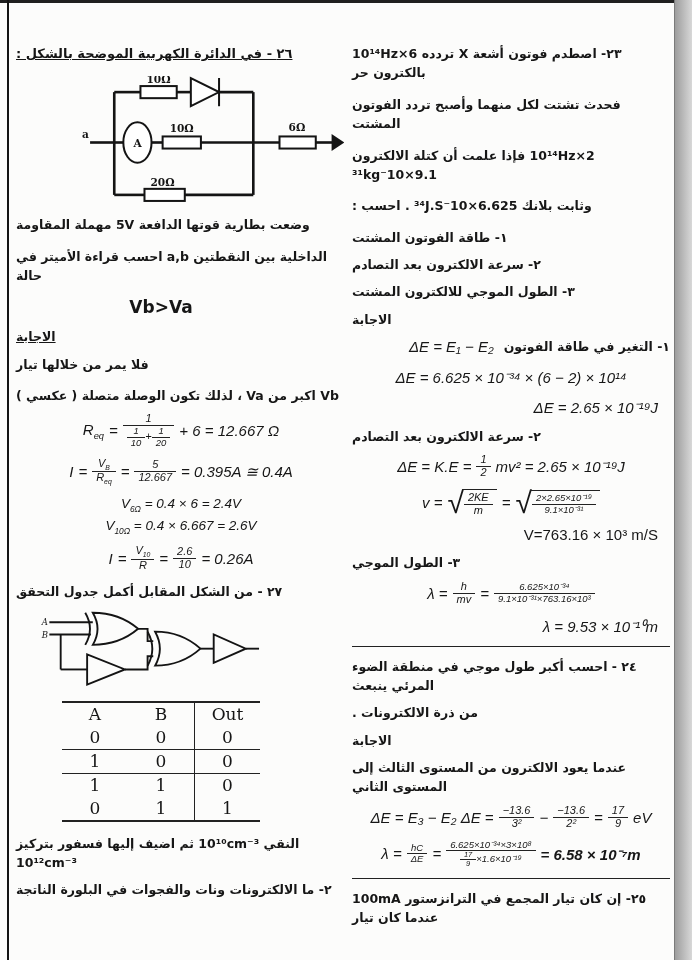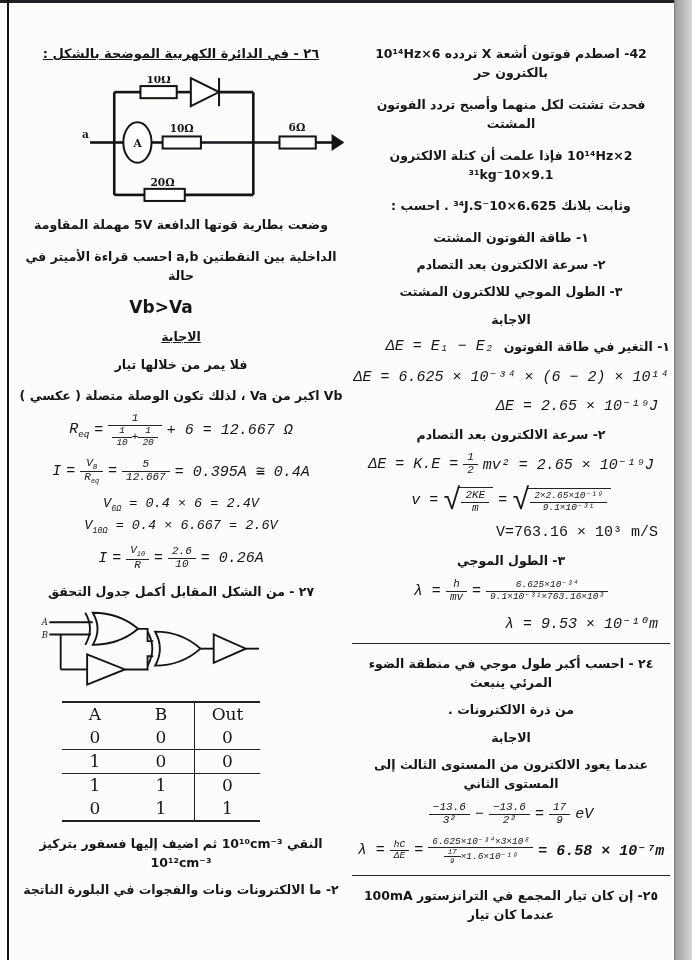--- a/index.html
+++ b/index.html
@@ -5,24 +5,24 @@
   html,body{margin:0;padding:0;background:#8a8a8a;}
   .page{width:692px;height:960px;position:relative;background:#fcfcfb;overflow:hidden;
         font-family:"DejaVu Sans",sans-serif;color:#161616;}
   .edge-top{position:absolute;top:0;left:0;right:0;height:3px;background:#1f1f1f;}
   .edge-left{position:absolute;top:0;left:7px;width:2px;bottom:0;background:#141414;}
   .edge-right{position:absolute;top:0;right:0;width:17px;bottom:0;
               background:linear-gradient(to right,#9d9d9d,#d8d8d8);border-left:1px solid #7a7a7a;}
   .col{position:absolute;top:44px;}
   .col-right{left:352px;width:318px;}
   .col-left{left:16px;width:330px;}
-  .ar{direction:rtl;text-align:center;font-size:12.5px;font-weight:700;line-height:1.55;margin:0 0 12px;}
+  .ar{direction:rtl;text-align:left;font-size:12.5px;font-weight:700;line-height:1.55;margin:0 0 12px;}
   .ar.tight{margin-bottom:8px;}
   .underl{text-decoration:underline;}
-  .math{font-family:Liberation Mono, monospace;font-style:italic;font-size:15px;direction:ltr;unicode-bidi:isolate;}
+  .math{font-family:Liberation Sans, sans-serif;font-style:italic;font-size:15px;direction:ltr;unicode-bidi:isolate;}
   .math-sm{font-size:13.5px;text-align:right;}
   .eqrow{display:flex;direction:ltr;align-items:center;justify-content:center;gap:5px;margin:4px 0 10px;}
   .eqrow.right{justify-content:flex-end;padding-right:12px;}
   .eqlab{display:flex;direction:rtl;align-items:center;gap:10px;margin:2px 0 10px;}
   .frac{display:inline-block;vertical-align:middle;text-align:center;line-height:1.08;}
   .frac>.num{display:block;border-bottom:1.3px solid #222;padding:0 4px;}
   .frac>.den{display:block;padding:0 4px;}
   .frac.fsm{font-size:11px;}
   .frac.fxs{font-size:9.5px;}
   .sqrt{display:inline-flex;align-items:center;}
@@ -44,21 +44,21 @@
 </style>
 </head>
 <body>
 
 <div class="page">
   <div class="edge-top"></div>
   <div class="edge-left"></div>
   <div class="edge-right"></div>
 
   <div class="col col-right">
-    <p class="ar">42- اصطدم فوتون أشعة X تردده 6×10¹⁴Hz بالكترون حر</p>
+    <p class="ar">٢٣- اصطدم فوتون أشعة X تردده 6×10¹⁴Hz بالكترون حر</p>
     <p class="ar">فحدث تشتت لكل منهما وأصبح تردد الفوتون المشتت</p>
     <p class="ar">2×10¹⁴Hz فإذا علمت أن كتلة الالكترون 9.1×10⁻³¹kg</p>
     <p class="ar">وثابت بلانك 6.625×10⁻³⁴J.S . احسب :</p>
     <p class="ar tight">١- طاقة الفوتون المشتت</p>
     <p class="ar tight">٢- سرعة الالكترون بعد التصادم</p>
     <p class="ar tight">٣- الطول الموجي للالكترون المشتت</p>
     <p class="ar tight">الاجابة</p>
 
     <div class="eqlab">
       <span class="ar" style="margin:0">١- التغير في طاقة الفوتون</span>
@@ -121,20 +121,21 @@
     </div>
 
     <hr class="sep">
 
     <p class="ar tight">٢٤ - احسب أكبر طول موجي في منطقة الضوء المرئي ينبعث</p>
     <p class="ar tight">من ذرة الالكترونات .</p>
     <p class="ar tight">الاجابة</p>
     <p class="ar tight">عندما يعود الالكترون من المستوى الثالث إلى المستوى الثاني</p>
 
     <div class="eqrow">
+      <span class="math">ΔE = E₃ − E₂   ΔE =</span>
       <span class="frac fsm math">
         <span class="num">−13.6</span>
         <span class="den">3²</span>
       </span>
       <span class="math">−</span>
       <span class="frac fsm math">
         <span class="num">−13.6</span>
         <span class="den">2²</span>
       </span>
       <span class="math">=</span>

